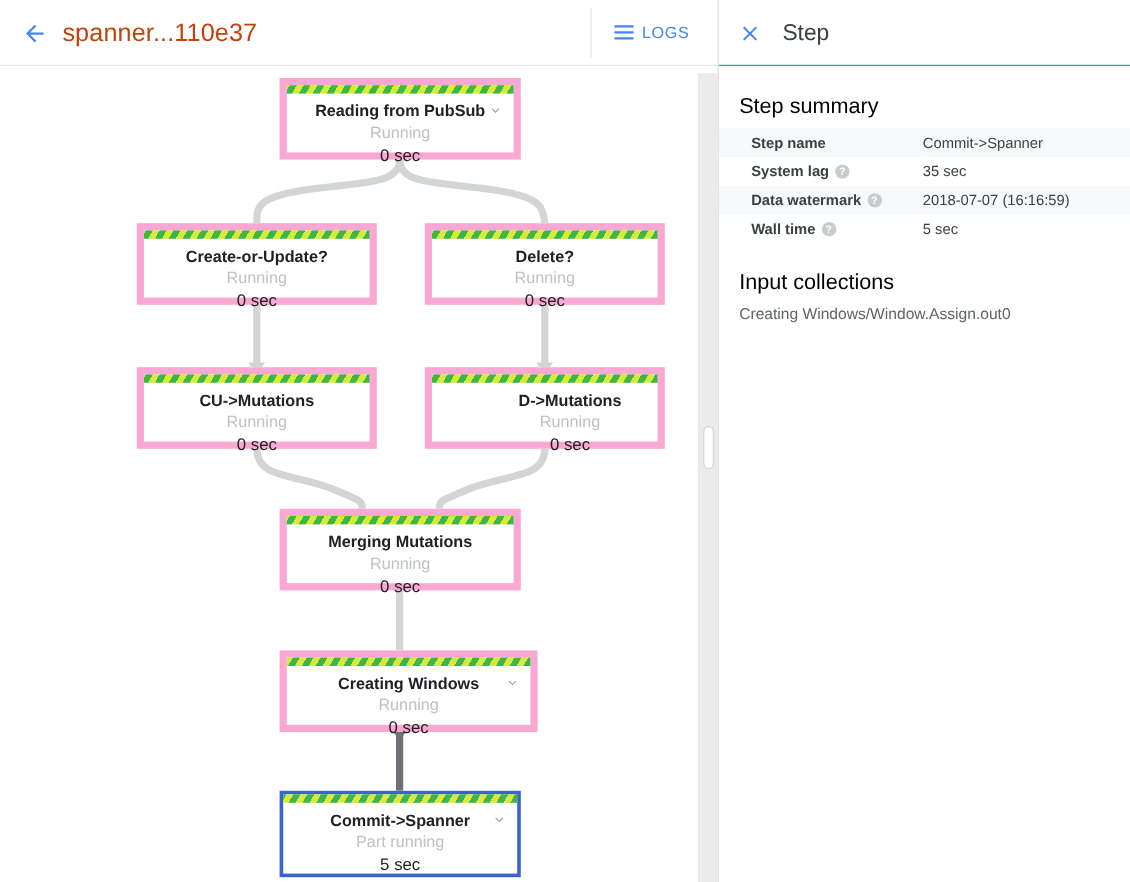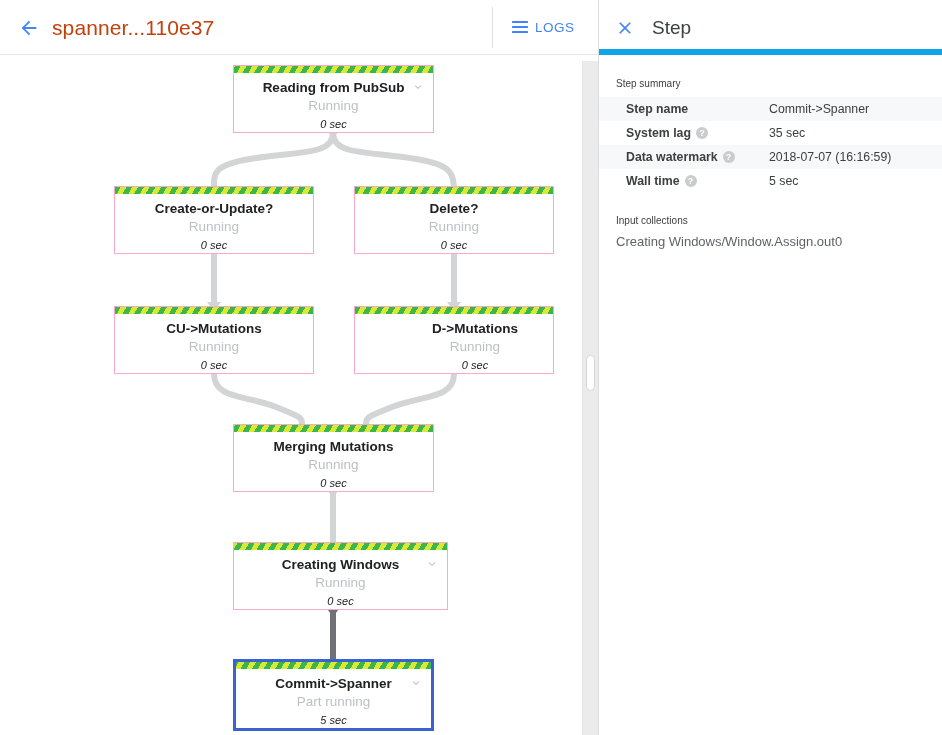--- a/index.html
+++ b/index.html
@@ -71,21 +71,21 @@
     position: absolute; left: 0; top: 55px;
     width: 582px; height: 680px;
     background: #ffffff;
     overflow: hidden;
   }
   #edges-svg { position: absolute; left: 0; top: 0; }
 
   .node {
     position: absolute;
     background: #ffffff;
-    border: 1px solid #f9a8d4;
+    border: 6px solid #f9a8d4;
     z-index: 3;
   }
   .node.selected {
     border: 3px solid #3b63d0;
   }
   .node-stripe {
     position: absolute; left: 0; top: 0; right: 0;
     height: 7px;
     background-image: repeating-linear-gradient(
       -60deg,
@@ -98,21 +98,21 @@
     text-align: center;
   }
   .node-name {
     font-size: 13.5px; font-weight: bold; color: #202124;
     line-height: 17px;
   }
   .node-status {
     font-size: 13.5px; color: #bdc1c6; line-height: 19px;
   }
   .node-time {
-    font-size: 11px; color: #202124; line-height: 19px; font-style: italic;
+    font-size: 14px; color: #202124; line-height: 19px;
   }
   .node-chevron {
     position: absolute; right: 8px; top: 14px;
     width: 14px; height: 14px;
   }
 
   
   #vscroll-track {
     position: absolute; left: 582px; top: 61px;
     width: 16px; height: 674px;
@@ -136,41 +136,41 @@
 
   
   #right-pane {
     position: absolute; left: 599px; top: 0;
     width: 343px; height: 735px;
     background: #ffffff;
   }
   #right-header {
     position: absolute; left: 0; top: 0;
     width: 343px; height: 55px;
-    border-bottom: 6px solid #0ea5e9;
+    border-bottom: 1px solid #0ea5e9;
   }
   #close-btn {
     position: absolute; left: 8px; top: 10px;
     width: 36px; height: 36px;
     display: flex; align-items: center; justify-content: center;
     cursor: pointer; border-radius: 50%;
   }
   #right-title {
     position: absolute; left: 53px; top: 11px;
     font-size: 19px; color: #3c4043; line-height: 34px;
   }
 
   #right-content {
     position: absolute; left: 0; top: 56px;
     width: 343px; height: 679px;
     padding: 0 0 0 0;
     overflow: hidden;
   }
   .section-title {
-    font-size: 10px; color: #404040;
+    font-size: 18px; color: #000000;
     margin: 22px 16px 8px 17px;
   }
   .collection-name {
     font-size: 13px; color: #5f6368;
     margin: 0 0 14px 17px;
   }
   .kv-table {
     width: 343px;
     border-collapse: collapse;
   }

